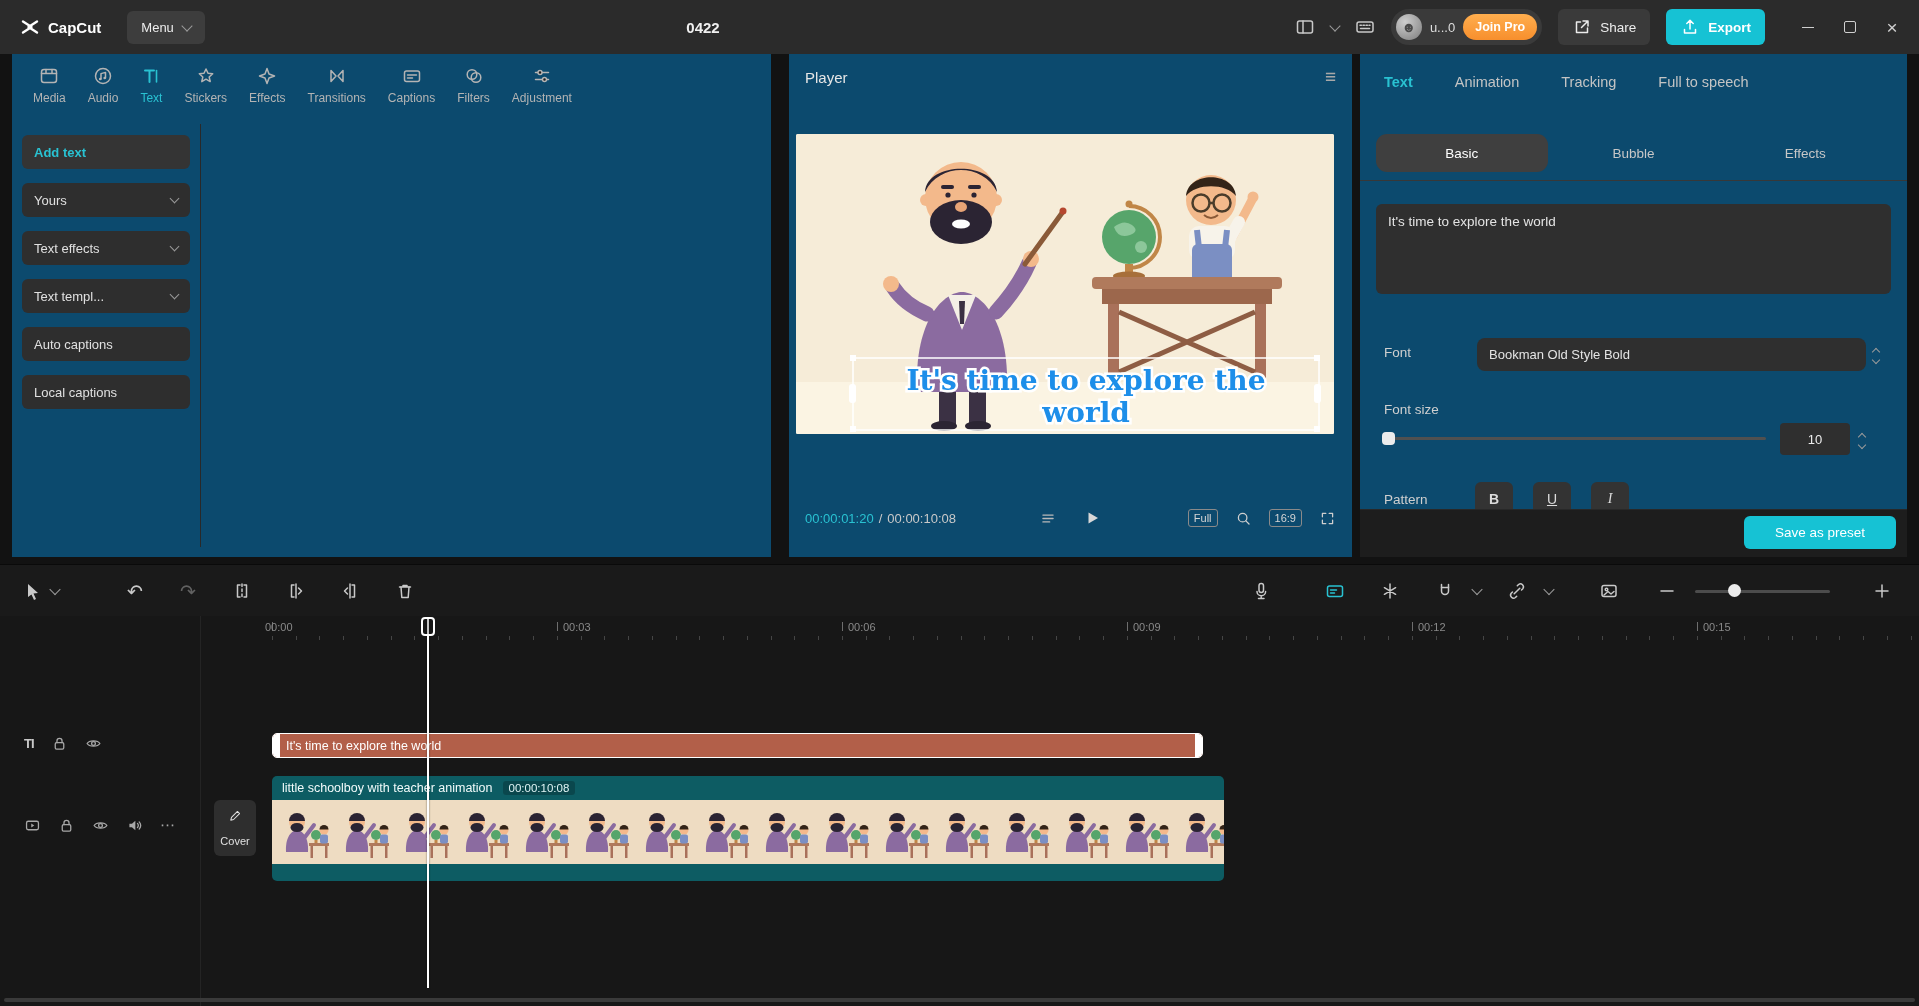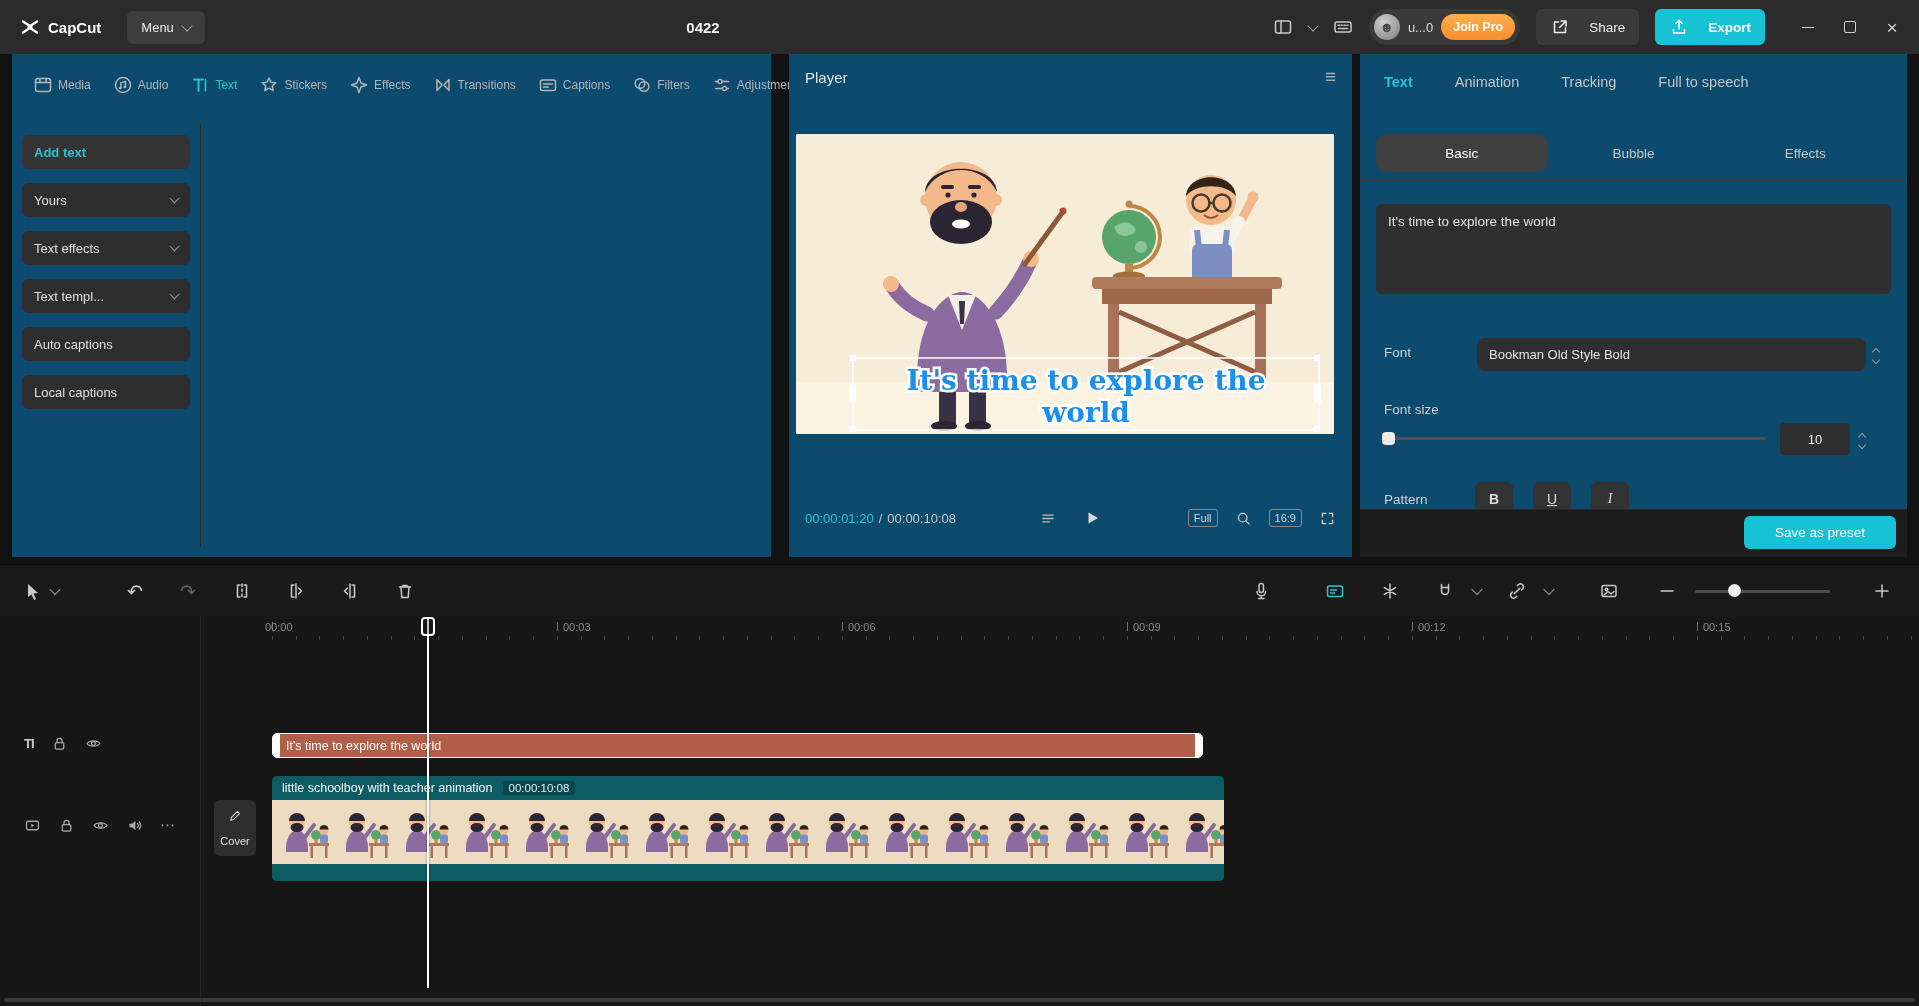--- a/index.html
+++ b/index.html
@@ -15,37 +15,37 @@
   .topbar{position:absolute;left:0;top:0;width:1919px;height:54px;background:#2b2b2b;display:flex;align-items:center;z-index:50}
   .tb-left{display:flex;align-items:center;gap:26px;padding-left:20px}
   .logo{display:flex;align-items:center;gap:8px;font-weight:bold;font-size:15px;color:#fff}
   .menu-btn{display:flex;align-items:center;gap:9px;height:33px;padding:0 14px;background:#3d3d3d;border:none;border-radius:6px;color:#ececec;font-size:13px;font-family:inherit;cursor:pointer}
   .tb-title{position:absolute;left:703px;transform:translateX(-50%);font-size:15px;font-weight:bold;color:#f0f0f0}
   .tb-right{position:absolute;right:0;top:0;height:54px;display:flex;align-items:center;gap:16px;padding-right:14px}
   .tb-icon{color:#c9c9c9;cursor:pointer}
   .user-pill{display:flex;align-items:center;gap:8px;background:#3a3a3a;border-radius:18px;height:36px;padding:0 5px 0 5px;cursor:pointer}
   .avatar{width:26px;height:26px;border-radius:50%;background:radial-gradient(circle at 35% 30%,#cfcfcf,#7c7c7c);display:flex;align-items:center;justify-content:center;color:#4a4a4a;font-size:14px}
   .joinpro{background:linear-gradient(180deg,#ffae4e,#f78f2d);color:#fff;font-weight:bold;font-size:12.5px;border-radius:14px;padding:6px 12px}
-  .share-btn,.export-btn{display:flex;align-items:center;gap:19px;height:36px;padding:0 14px;border:none;border-radius:6px;font-size:13.5px;font-family:inherit;cursor:pointer}
+  .share-btn,.export-btn{display:flex;align-items:center;gap:8px;height:36px;padding:0 14px;border:none;border-radius:6px;font-size:13.5px;font-family:inherit;cursor:pointer}
   .share-btn{background:#3a3a3a;color:#ececec}
   .export-btn{background:#16c2d4;color:#fff;font-weight:bold}
   .winctl{width:26px;height:26px;display:flex;align-items:center;justify-content:center;color:#cfcfcf;cursor:pointer}
   .min-glyph{display:inline-block;width:12px;height:0;border-top:1.6px solid #cfcfcf}
   .max-glyph{display:inline-block;width:10px;height:10px;border:1.4px solid #cfcfcf;border-radius:2px}
   .close-glyph{font-size:19px;line-height:1}
 
   
   .panel{position:absolute;top:54px;height:503px;background:#0c4a6e}
   .media-panel{left:12px;width:759px}
   .player-panel{left:789px;width:563px}
   .text-panel{left:1360px;width:547px}
 
   
   .mtabs{display:flex;align-items:center;height:62px;padding-left:10px}
-  .mtab{display:flex;flex-direction:row;align-items:center;gap:5px;padding:0 11px;color:#b4b4b4;font-size:12px;cursor:pointer}
+  .mtab{display:flex;flex-direction:column;align-items:center;gap:5px;padding:0 11px;color:#b4b4b4;font-size:12px;cursor:pointer}
   .mtab.active{color:#29c2d2}
   .side-btn{position:absolute;left:10px;width:168px;height:34px;background:#2e2e2e;border-radius:6px;display:flex;align-items:center;padding:0 12px;font-size:13px;color:#e0e0e0;cursor:pointer;box-sizing:border-box}
   .side-btn .chv{margin-left:auto;width:6px;height:6px}
   .side-btn.accent{color:#29c2d2;font-weight:bold;background:#343434}
   .side-div{position:absolute;left:188px;top:70px;bottom:10px;width:1px;background:#292929}
   .tile{position:absolute;left:201px;top:81px;width:127px;height:124px;background:#2c2c2c;border-radius:8px;display:flex;align-items:center;justify-content:center;font-size:14px;color:#ececec;cursor:pointer}
 
   
   .pp-head{height:46px;display:flex;align-items:center;justify-content:space-between;padding:0 16px;font-size:15px;color:#e6e6e6}
   .hamburger{color:#a8a8a8;font-size:19px;cursor:pointer}

